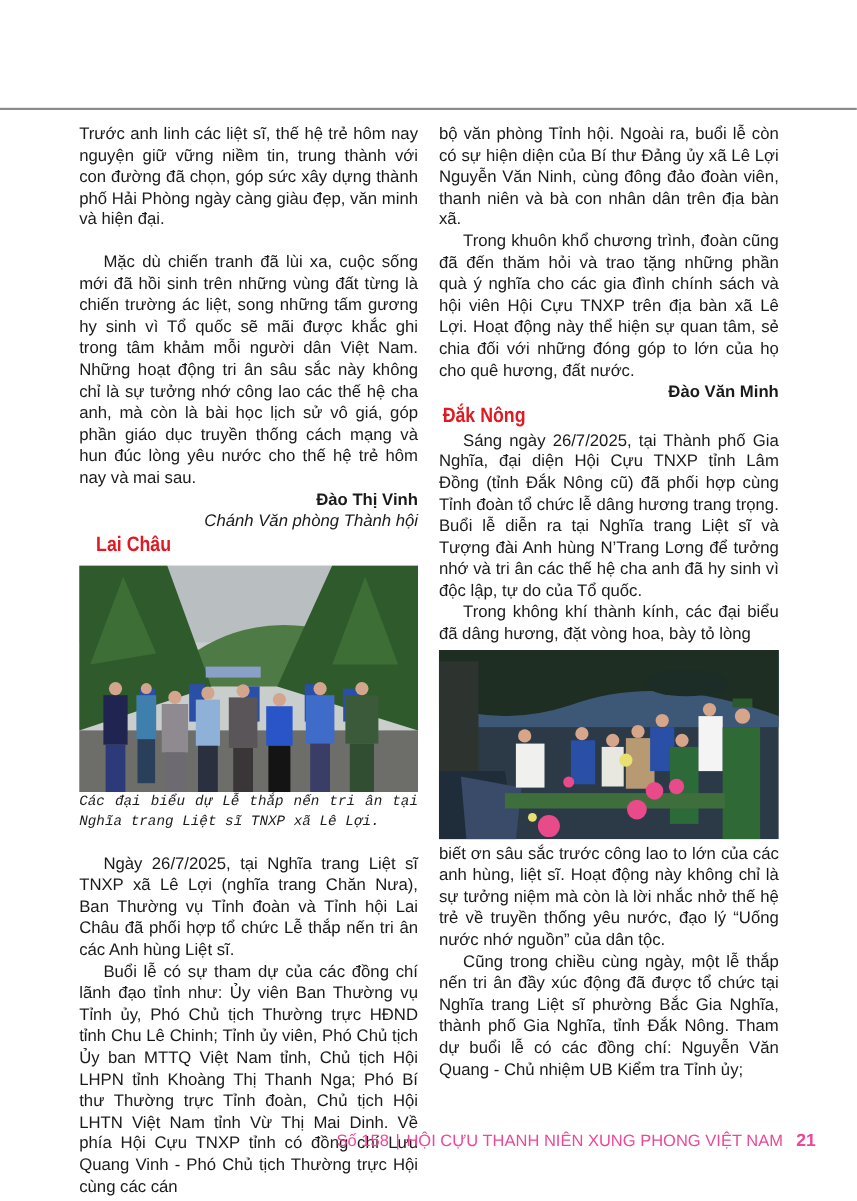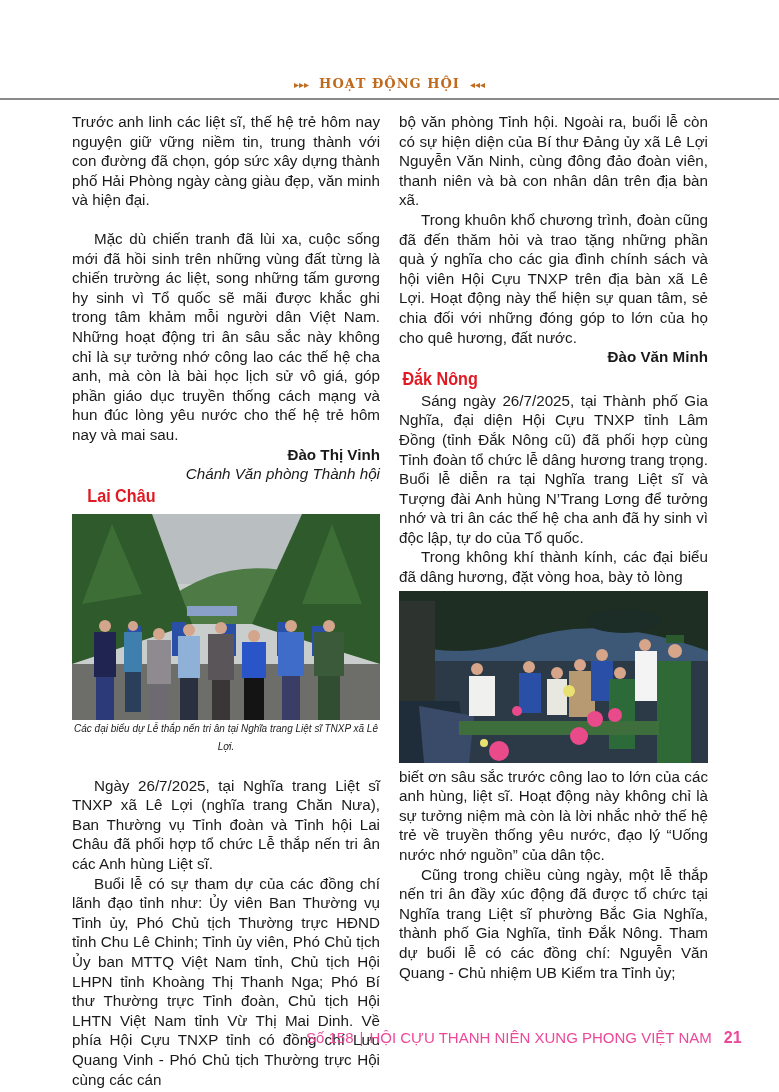--- a/index.html
+++ b/index.html
@@ -9,32 +9,29 @@
   .header-title .arrows { font-size:10px; letter-spacing:0; margin:0 10px; }
   .header-rule { position:absolute; left:0; top:24px; width:779px; height:2px; background:#8a8a8a; }
   .col { position:absolute; font-size:15.2px; line-height:19.6px; text-align:justify; }
   .col p { margin:0; }
   .indent { text-indent:22px; }
   .gap { height:19px; }
   .author { text-align:right; font-weight:bold; }
   .role { text-align:right; font-style:italic; }
   .section-title { font-family:"Liberation Sans Narrow","Liberation Sans", sans-serif; font-weight:bold; color:#e01a22; font-size:19px; line-height:24px; transform:scaleX(0.85); transform-origin:left; padding-left:18px; }
   .photo { display:block; border:0; }
-  .caption { font-style:italic; text-align:center; font-size:10px; line-height:18.5px; margin-top:4px; }
+  .caption { font-style:italic; font-size:13px; line-height:18.5px; margin-top:4px;font-family:Liberation Mono, monospace; }
   .footer { position:absolute; left:306px; top:1029px; font-size:15px; color:#ec4899; white-space:nowrap; }
   .footer .sep { margin:0 6px; }
   .footer .pgnum { font-weight:bold; font-size:16px; margin-left:12px; }
 </style>
 </head>
 <body>
 
 <div class="header">
-  <div class="header-title">
-    <span class="arrows">▸▸▸</span><span>HOẠT ĐỘNG HỘI</span><span class="arrows">◂◂◂</span>
-  </div>
   <div class="header-rule"></div>
 </div>
 
 <div class="col" style="left:72px; top:112px; width:308px;">
   <p>Trước anh linh các liệt sĩ, thế hệ trẻ hôm nay nguyện giữ vững niềm tin, trung thành với con đường đã chọn, góp sức xây dựng thành phố Hải Phòng ngày càng giàu đẹp, văn minh và hiện đại.</p>
   <div class="gap"></div>
   <p class="indent">Mặc dù chiến tranh đã lùi xa, cuộc sống mới đã hồi sinh trên những vùng đất từng là chiến trường ác liệt, song những tấm gương hy sinh vì Tổ quốc sẽ mãi được khắc ghi trong tâm khảm mỗi người dân Việt Nam. Những hoạt động tri ân sâu sắc này không chỉ là sự tưởng nhớ công lao các thế hệ cha anh, mà còn là bài học lịch sử vô giá, góp phần giáo dục truyền thống cách mạng và hun đúc lòng yêu nước cho thế hệ trẻ hôm nay và mai sau.</p>
   <p class="author">Đào Thị Vinh</p>
   <p class="role">Chánh Văn phòng Thành hội</p>
   <div class="section-title">Lai Châu</div>

